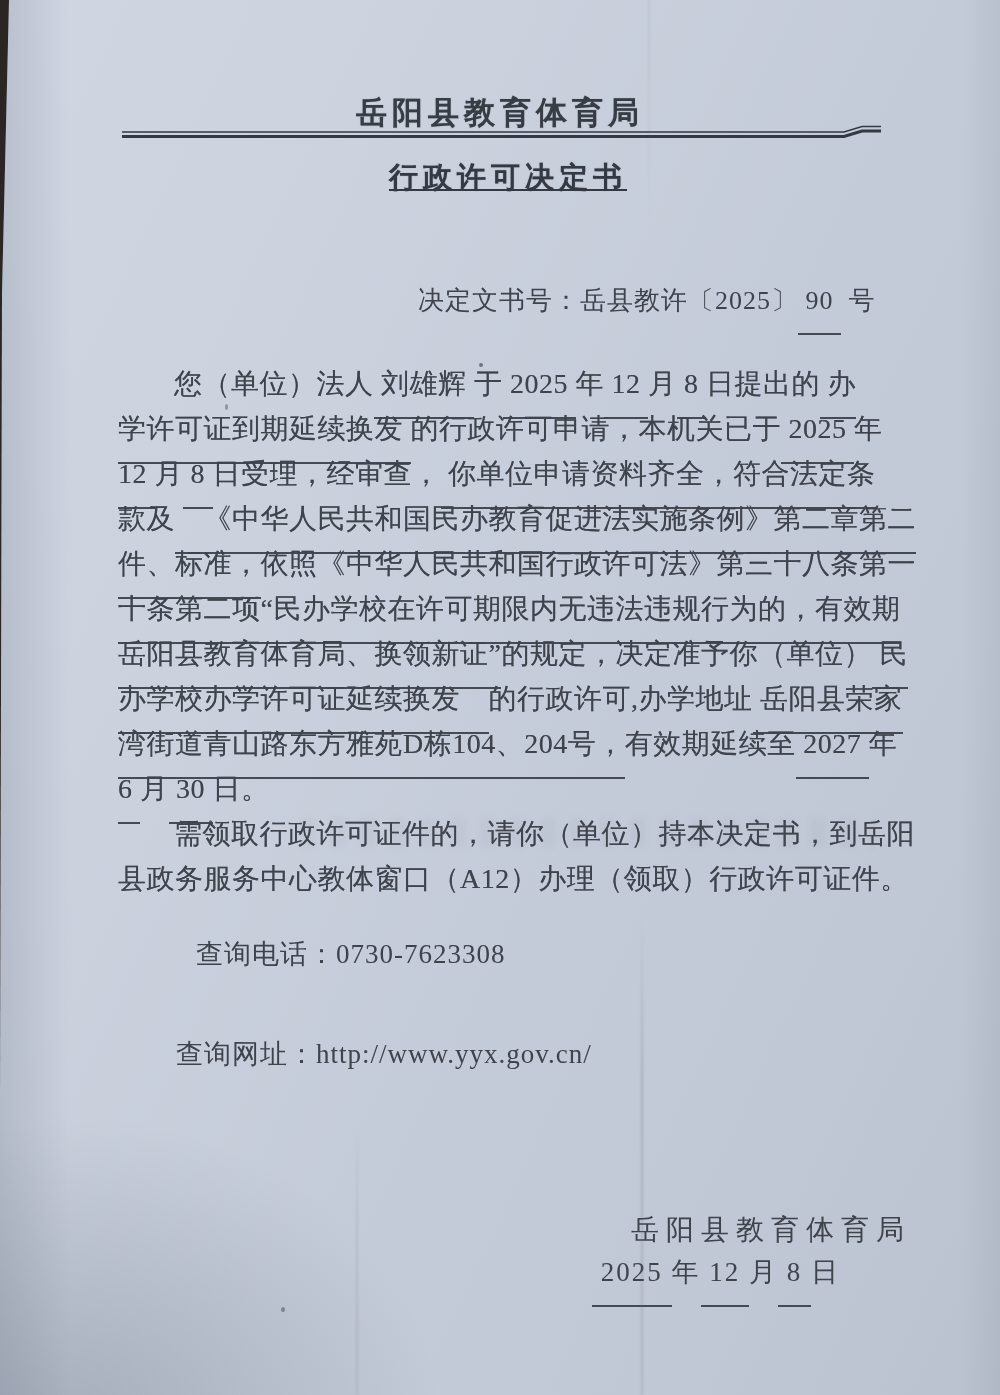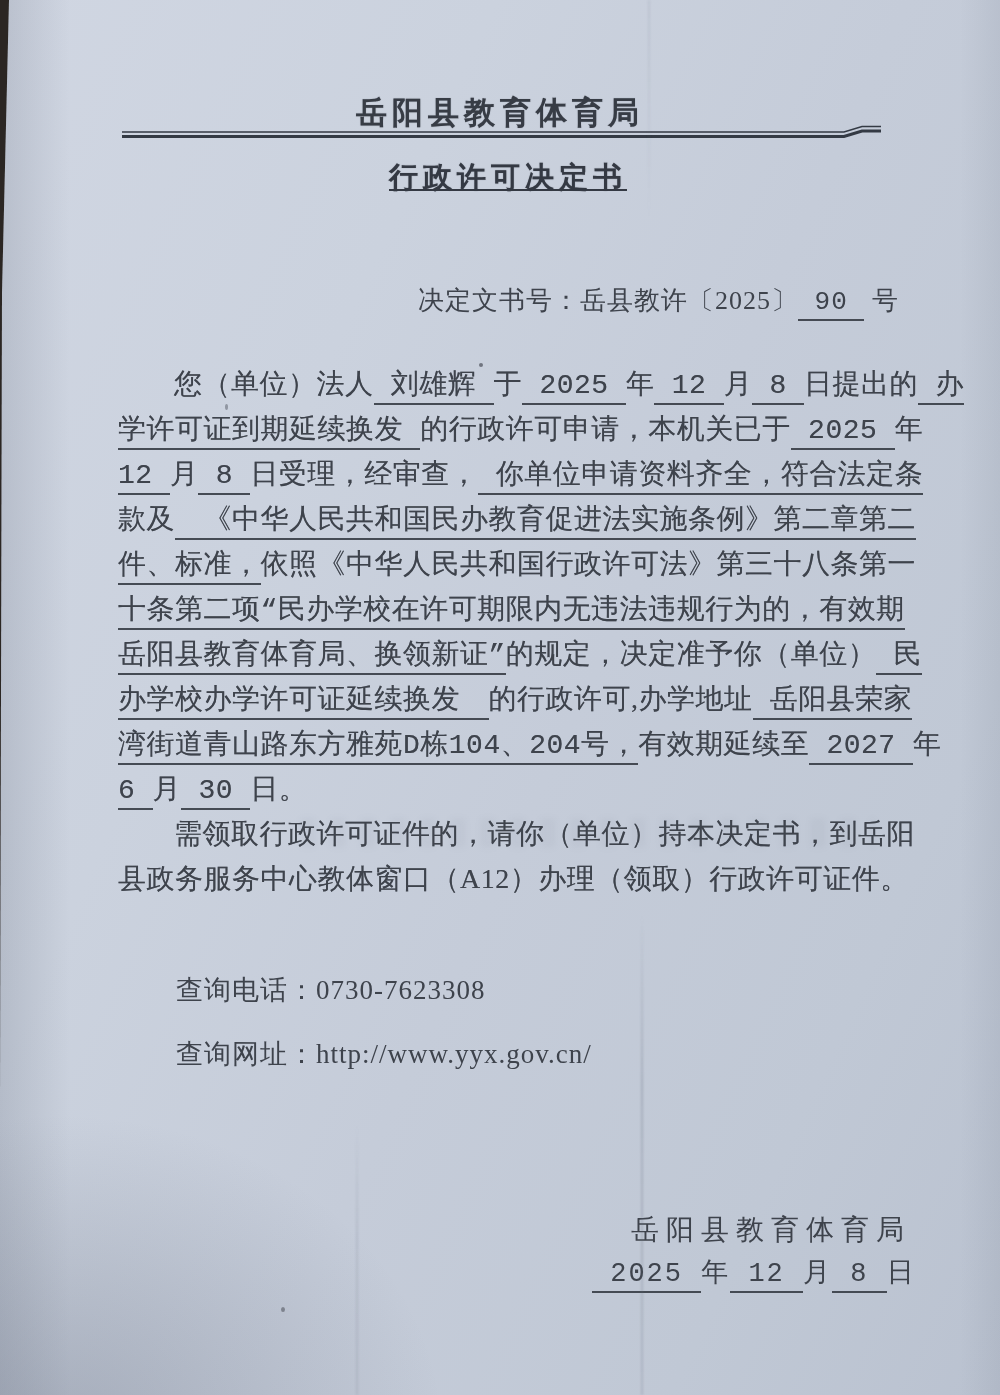--- a/index.html
+++ b/index.html
@@ -55,24 +55,24 @@
     position:absolute;top:283px;left:418px;
     font-size:26px;letter-spacing:1px;white-space:pre;
   }
   .bodytext{
     position:absolute;top:361px;left:118px;width:772px;
     font-size:28px;line-height:45px;letter-spacing:0.5px;
     text-shadow:0 0 0.5px rgba(62,67,76,.55);
   }
   .line{white-space:pre;height:45px;}
   .line.ind{text-indent:56px;}
-  span.u{border-bottom:2px solid rgba(58,63,72,.92);padding-bottom:2px;font-family:Liberation Mono, monospace;}
+  span.u{border-bottom:2px solid rgba(58,63,72,.92);padding-bottom:18px;}
   span.sm{font-size:19.5px;}
   .contact{position:absolute;left:176px;font-size:27px;letter-spacing:1px;white-space:pre;}
-  .phone{top:972px;}
+  .phone{top:936px;margin-left:20px;}
   .web{top:1036px;}
   .seal-label{
     position:absolute;top:1211px;left:631px;
     font-size:28px;letter-spacing:7px;white-space:pre;
   }
   .date-line{
     position:absolute;top:1254px;left:592px;
     font-size:27px;letter-spacing:2px;white-space:pre;
   }
 </style>

